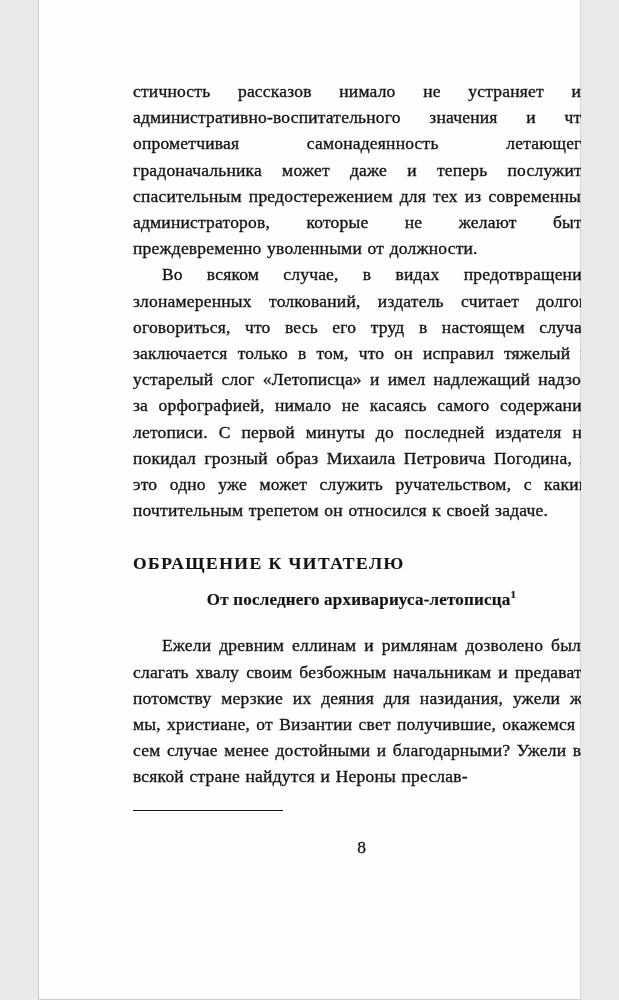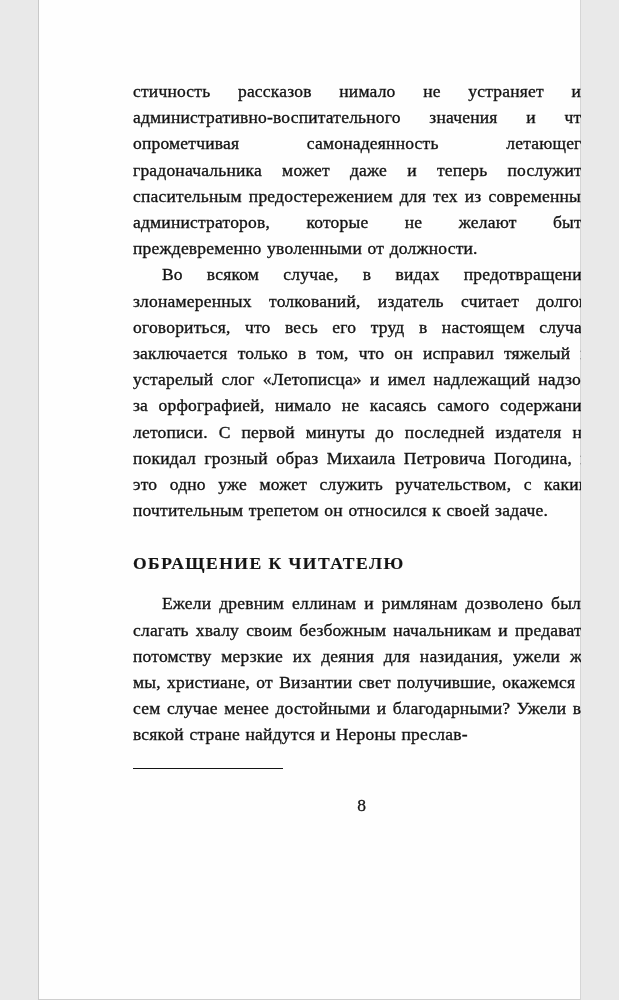--- a/index.html
+++ b/index.html
@@ -90,20 +90,21 @@
 
 <div class="page">
   <div class="text-block">
 
     <p class="para no-indent">стичность рассказов нимало не устраняет их административно-воспитательного значения и что опрометчивая самонадеянность летающего градоначальника может даже и теперь послужить спасительным предостережением для тех из современных администраторов, которые не желают быть преждевременно уволенными от должности.</p>
 
     <p class="para">Во всяком случае, в видах предотвращения злонамеренных толкований, издатель считает долгом оговориться, что весь его труд в настоящем случае заключается только в том, что он исправил тяжелый и устарелый слог «Летописца» и имел надлежащий надзор за орфографией, нимало не касаясь самого содержания летописи. С первой минуты до последней издателя не покидал грозный образ Михаила Петровича Погодина, и это одно уже может служить ручательством, с каким почтительным трепетом он относился к своей задаче.</p>
 
     <h2 class="heading">ОБРАЩЕНИЕ К ЧИТАТЕЛЮ</h2>
 
+    <h3 class="subheading"><span>От последнего архивариуса-летописца</span><sup>1</sup></h3>
 
     <p class="para">Ежели древним еллинам и римлянам дозволено было слагать хвалу своим безбожным начальникам и предавать потомству мерзкие их деяния для назидания, ужели же мы, христиане, от Византии свет получившие, окажемся в сем случае менее достойными и благодарными? Ужели во всякой стране найдутся и Нероны преслав-</p>
 
     <div class="footnote">
       <div class="footnote-rule"></div>
     </div>
 
     <div class="page-number">8</div>
   </div>
 </div>

